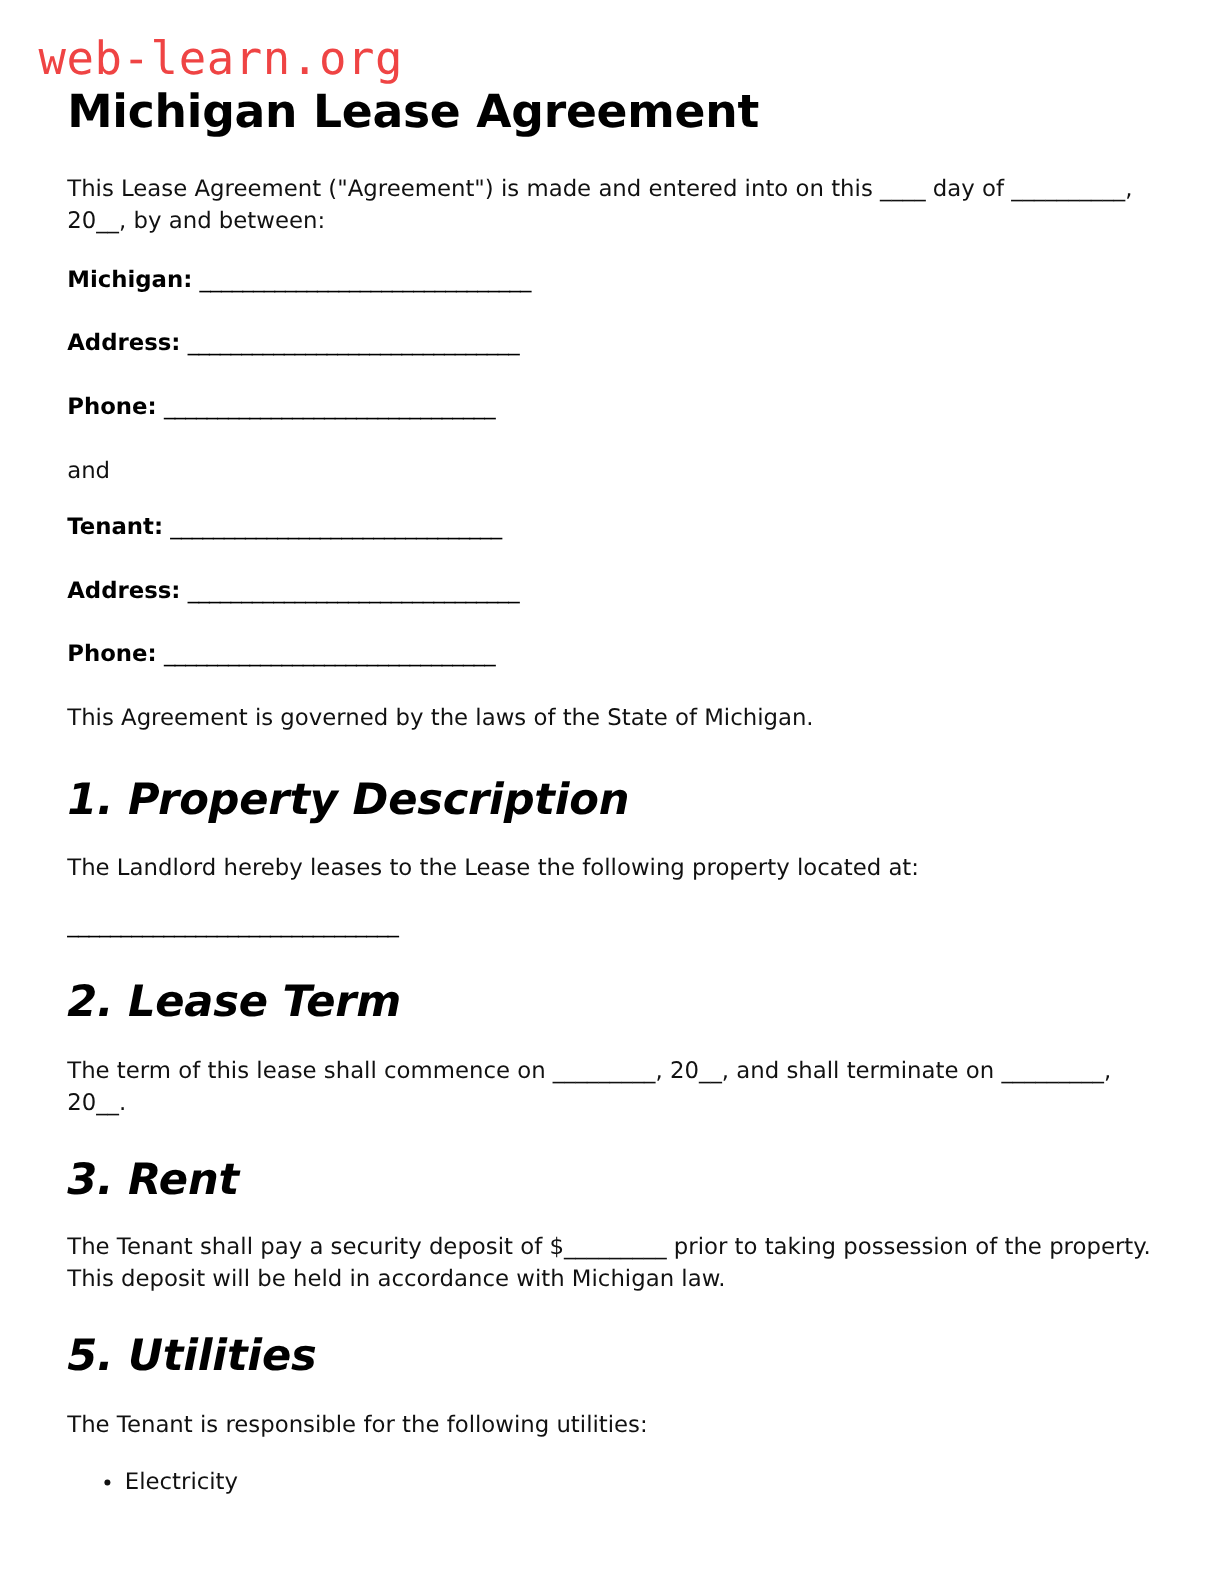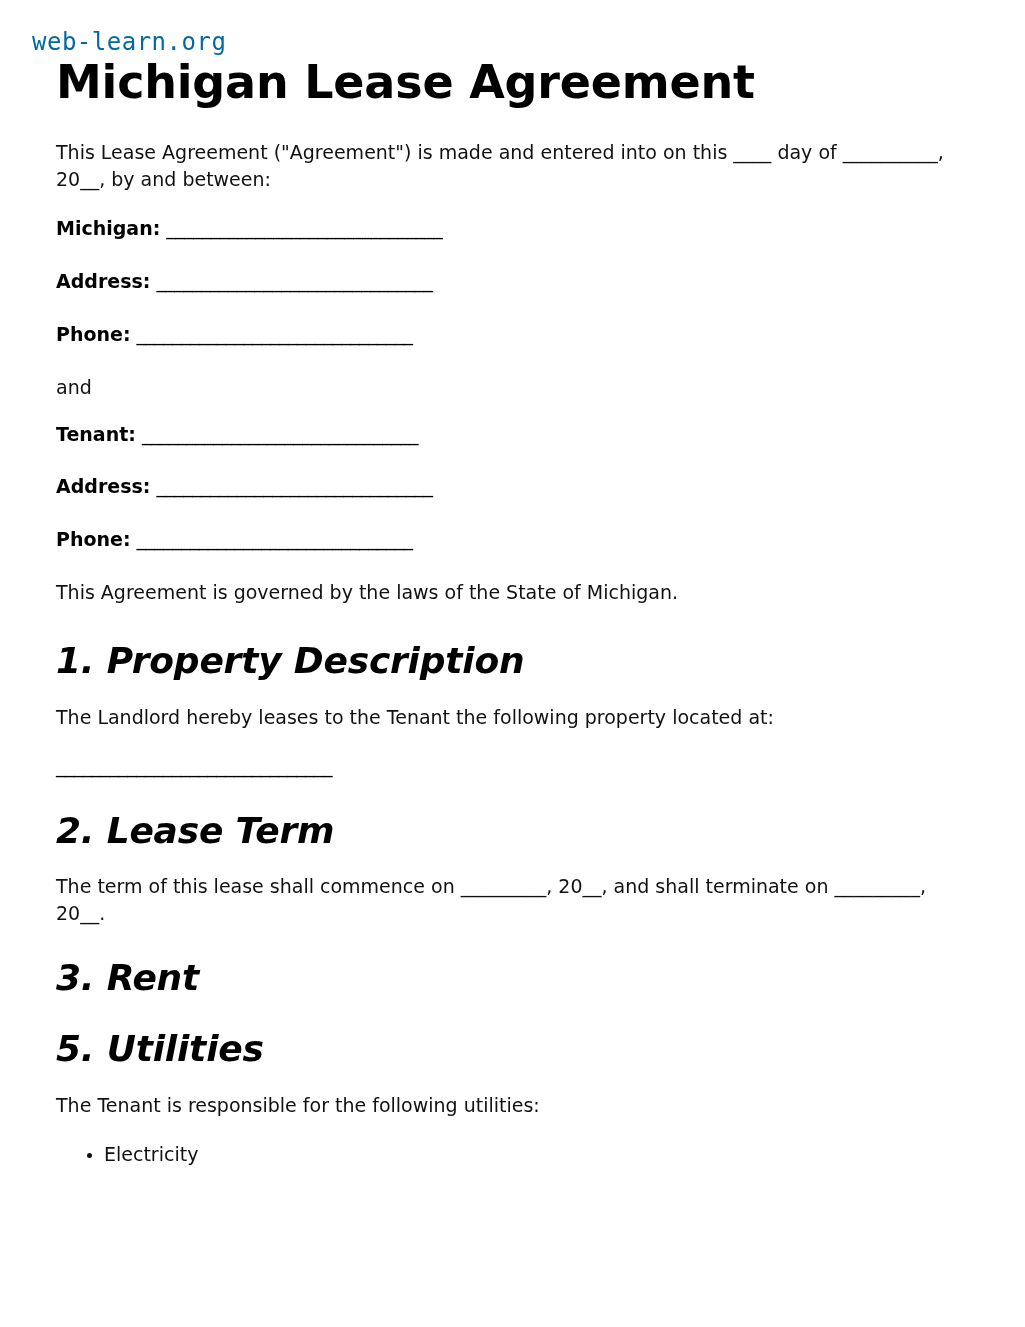--- a/index.html
+++ b/index.html
@@ -16,33 +16,33 @@
   }
   .page {
     width: 1025px;
     min-height: 1327px;
     box-sizing: border-box;
     padding: 30px 55px 0 32px;
     background: #ffffff;
   }
   .site-brand {
     font-family: "DejaVu Sans Mono", monospace;
-    font-size: 24px;
-    color: #0369a1;
+    font-size: 38px;
+    color: #ef4444;
     letter-spacing: 0.5px;
     line-height: 1.05;
     margin: 0 0 2px 0;
     white-space: nowrap;
   }
   .content {
     padding-left: 24px;
   }
   h1.doc-title {
     font-family: "DejaVu Sans", sans-serif;
-    font-size: 46px;
+    font-size: 38px;
     font-weight: bold;
     margin: 0 0 30px 0;
     line-height: 1.12;
     letter-spacing: -0.2px;
   }
   p.para {
     font-size: 19px;
     line-height: 1.42;
     margin: 0 0 22px 0;
     color: #111111;
@@ -138,28 +138,29 @@
     </div>
 
     <div class="field-row">
       <span class="field-label">Phone:</span>
       <span class="blank">_______________________________</span>
     </div>
 
     <p class="para">This Agreement is governed by the laws of the State of Michigan.</p>
 
     <h2 class="section-title first">1. Property Description</h2>
-    <p class="para">The Landlord hereby leases to the Tenant the following property located at:</p>
+    <p class="para">The Landlord hereby leases to the Lease the following property located at:</p>
     <div class="blank-line-standalone">_______________________________</div>
 
     <h2 class="section-title">2. Lease Term</h2>
     <p class="para">The term of this lease shall commence on _________, 20__, and shall terminate on _________, 20__.</p>
 
     <h2 class="section-title">3. Rent</h2>
 
+    <p class="para">The Tenant shall pay a security deposit of $_________ prior to taking possession of the property. This deposit will be held in accordance with Michigan law.</p>
 
     <h2 class="section-title">5. Utilities</h2>
     <p class="para">The Tenant is responsible for the following utilities:</p>
 
     <ul class="util-list">
       <li>Electricity</li>
 
     </ul>
 
   </div>

